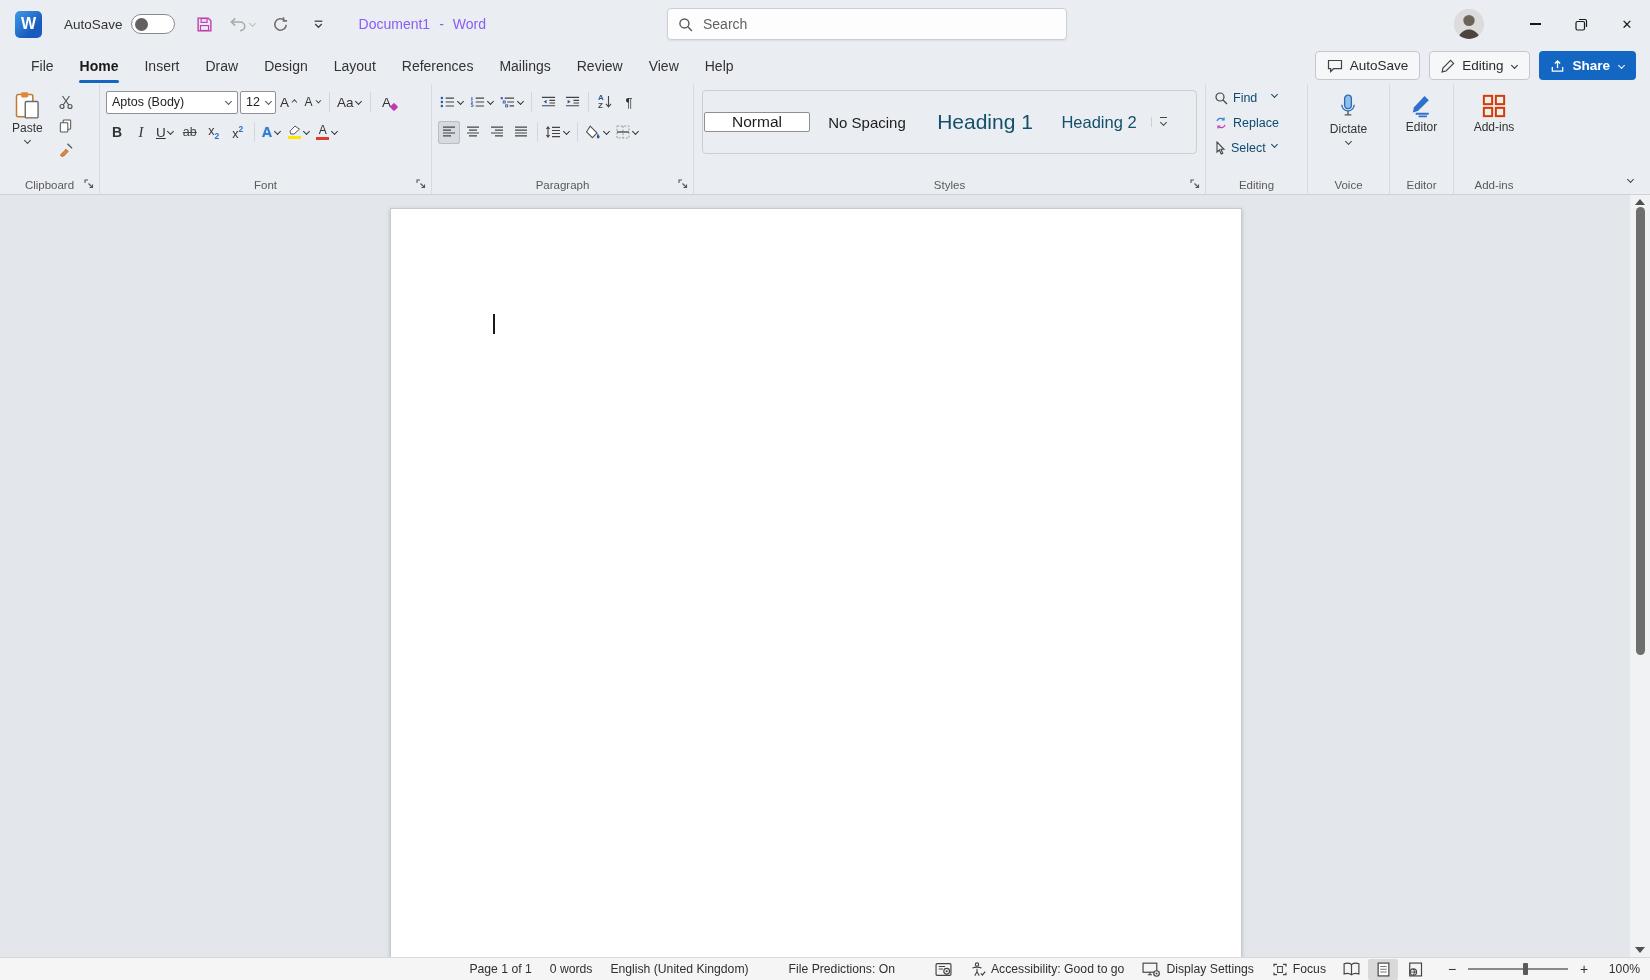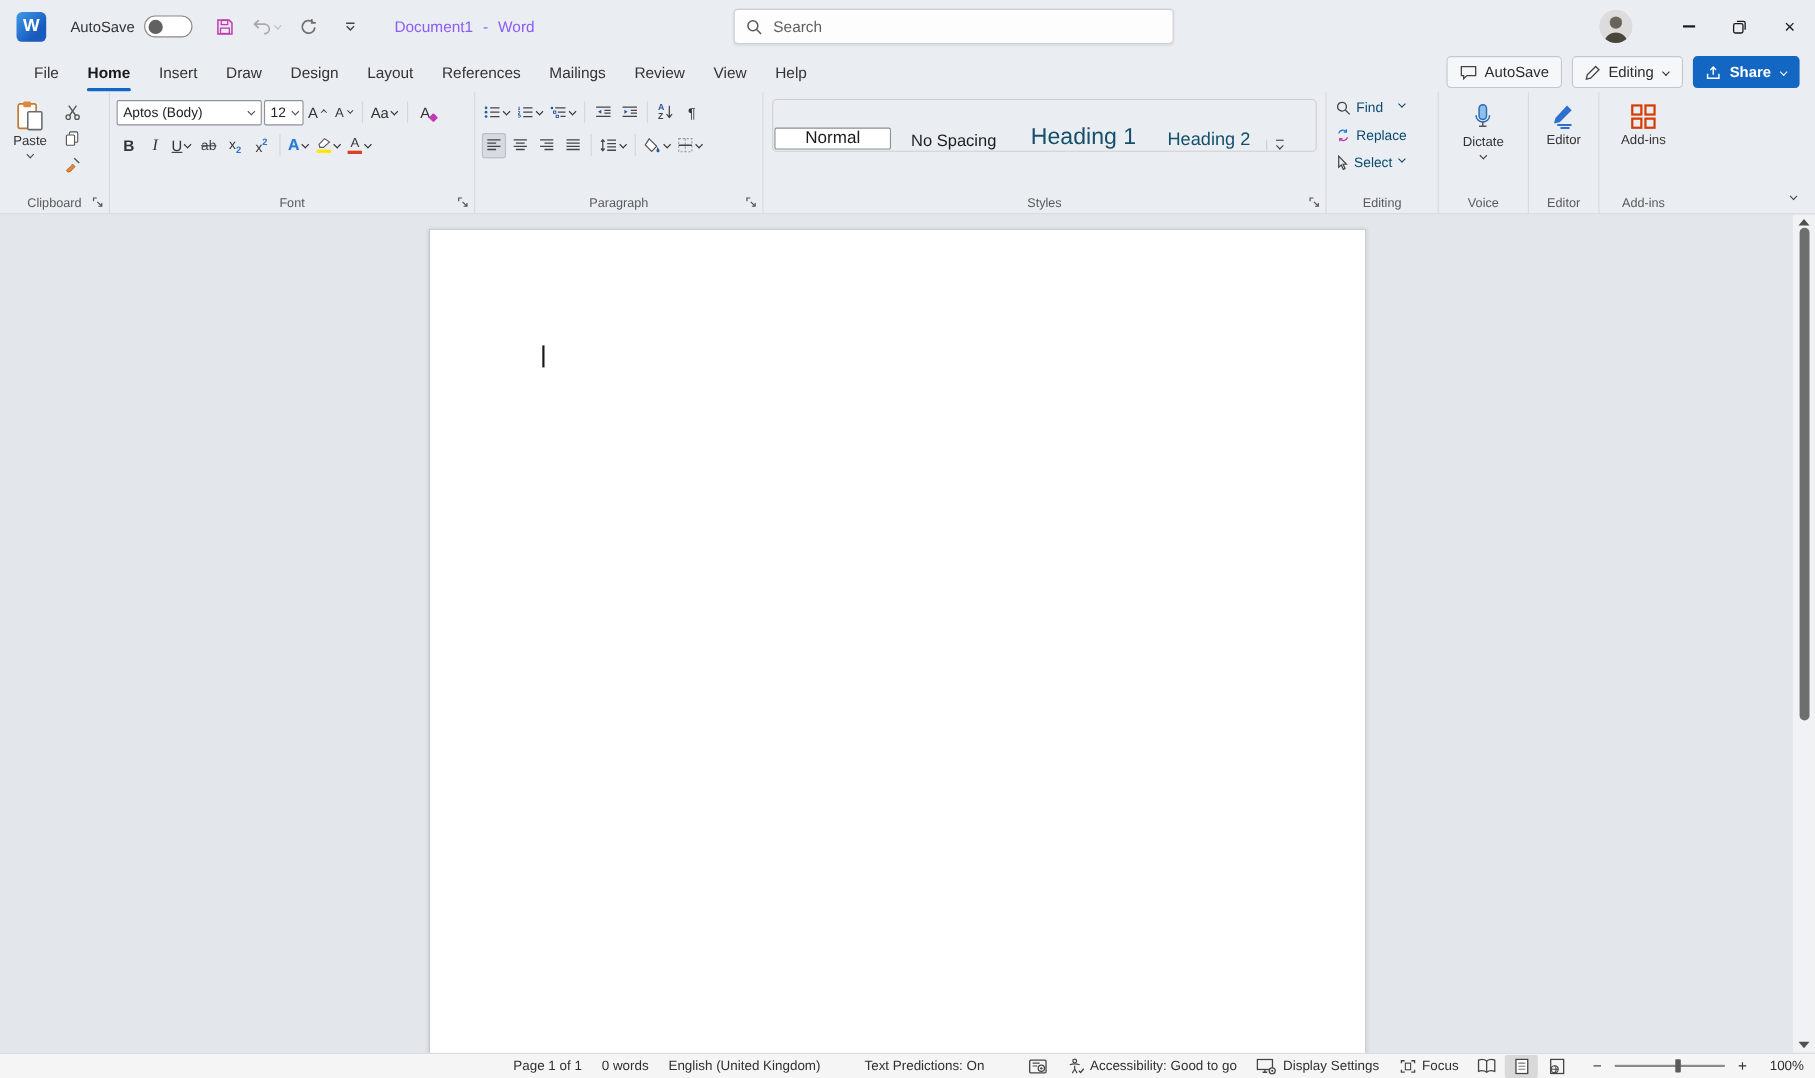--- a/index.html
+++ b/index.html
@@ -81,21 +81,21 @@
   .acaret .chev-mini { transform:scale(.8); margin-top:2px; }
   .fx-a { color:#2b7cd3; font-weight:bold; font-size:14.5px; text-shadow:0 0 1px rgba(43,124,211,.5); }
   .stack-icon { display:flex; flex-direction:column; align-items:center; line-height:1; }
   .stack-icon .bar { width:13px; height:3.5px; margin-top:1px; }
   .clear-a { position:relative; font-size:13.5px; }
   .clear-a .eraser { position:absolute; right:-6px; bottom:0; width:6px; height:6px; background:#c239b3; transform:rotate(45deg); border-radius:1px; }
   
   .g-paragraph { width:262px; }
   
   .g-styles { width:512px; }
-  .gallery { display:flex; margin:1px 8px 0 8px; border:1px solid #cfcfcf; border-radius:4px; height:48px; overflow:hidden; align-items:flex-end; }
+  .gallery { display:flex; margin:1px 8px 0 8px; border:1px solid #cfcfcf; border-radius:4px; height:64px; overflow:hidden; align-items:center; }
   .gcell { display:flex; align-items:center; justify-content:center; white-space:nowrap; overflow:hidden; }
   .gcell.normal { width:106px; font-size:15.5px; color:#1c1c1c; background:#fff; border:1px solid #8f8f8f;
      box-shadow:inset 0 0 0 2.5px #fff; border-radius:2px; margin:1px; }
   .gcell.nospacing { width:112px; font-size:15px; color:#1c1c1c; }
   .gcell.h1 { width:124px; font-size:21px; color:var(--heading-blue); }
   .gcell.h2 { width:104px; font-size:16.5px; color:var(--heading-blue); }
   .gmore { width:23px; border-left:1px solid #cfcfcf; display:flex; flex-direction:column; align-items:center; justify-content:center; gap:1px; color:#444; }
   .gmore .bar { width:7px; height:1.3px; background:#444; }
   
   .g-editing { width:102px; display:flex; flex-direction:column; gap:3px; padding-top:7px; }
@@ -593,21 +593,21 @@
       <div class="sb-item">
           <span>Page 1 of 1</span>
         </div>
       <div class="sb-item">
           <span>0 words</span>
         </div>
       <div class="sb-item">
           <span>English (United Kingdom)</span>
         </div>
       <div class="sb-item gap">
-          <span>Text Predictions: On</span>
+          <span>File Predictions: On</span>
         </div>
       <div class="sb-item gap">
         <svg width="17" height="15" viewBox="0 0 16 14">
           <rect x="1" y="1.5" width="14" height="11" rx="1" fill="none" stroke="#444" stroke-width="1.1"></rect>
           <path d="M3.5 4.2h6M3.5 6.6h4" stroke="#444" stroke-width="1"></path>
           <circle cx="11" cy="8.6" r="2.7" fill="none" stroke="#444" stroke-width="1.1"></circle>
           <circle cx="11" cy="8.6" r="1" fill="#444"></circle>
         </svg>
       </div>
       <div class="sb-item">

